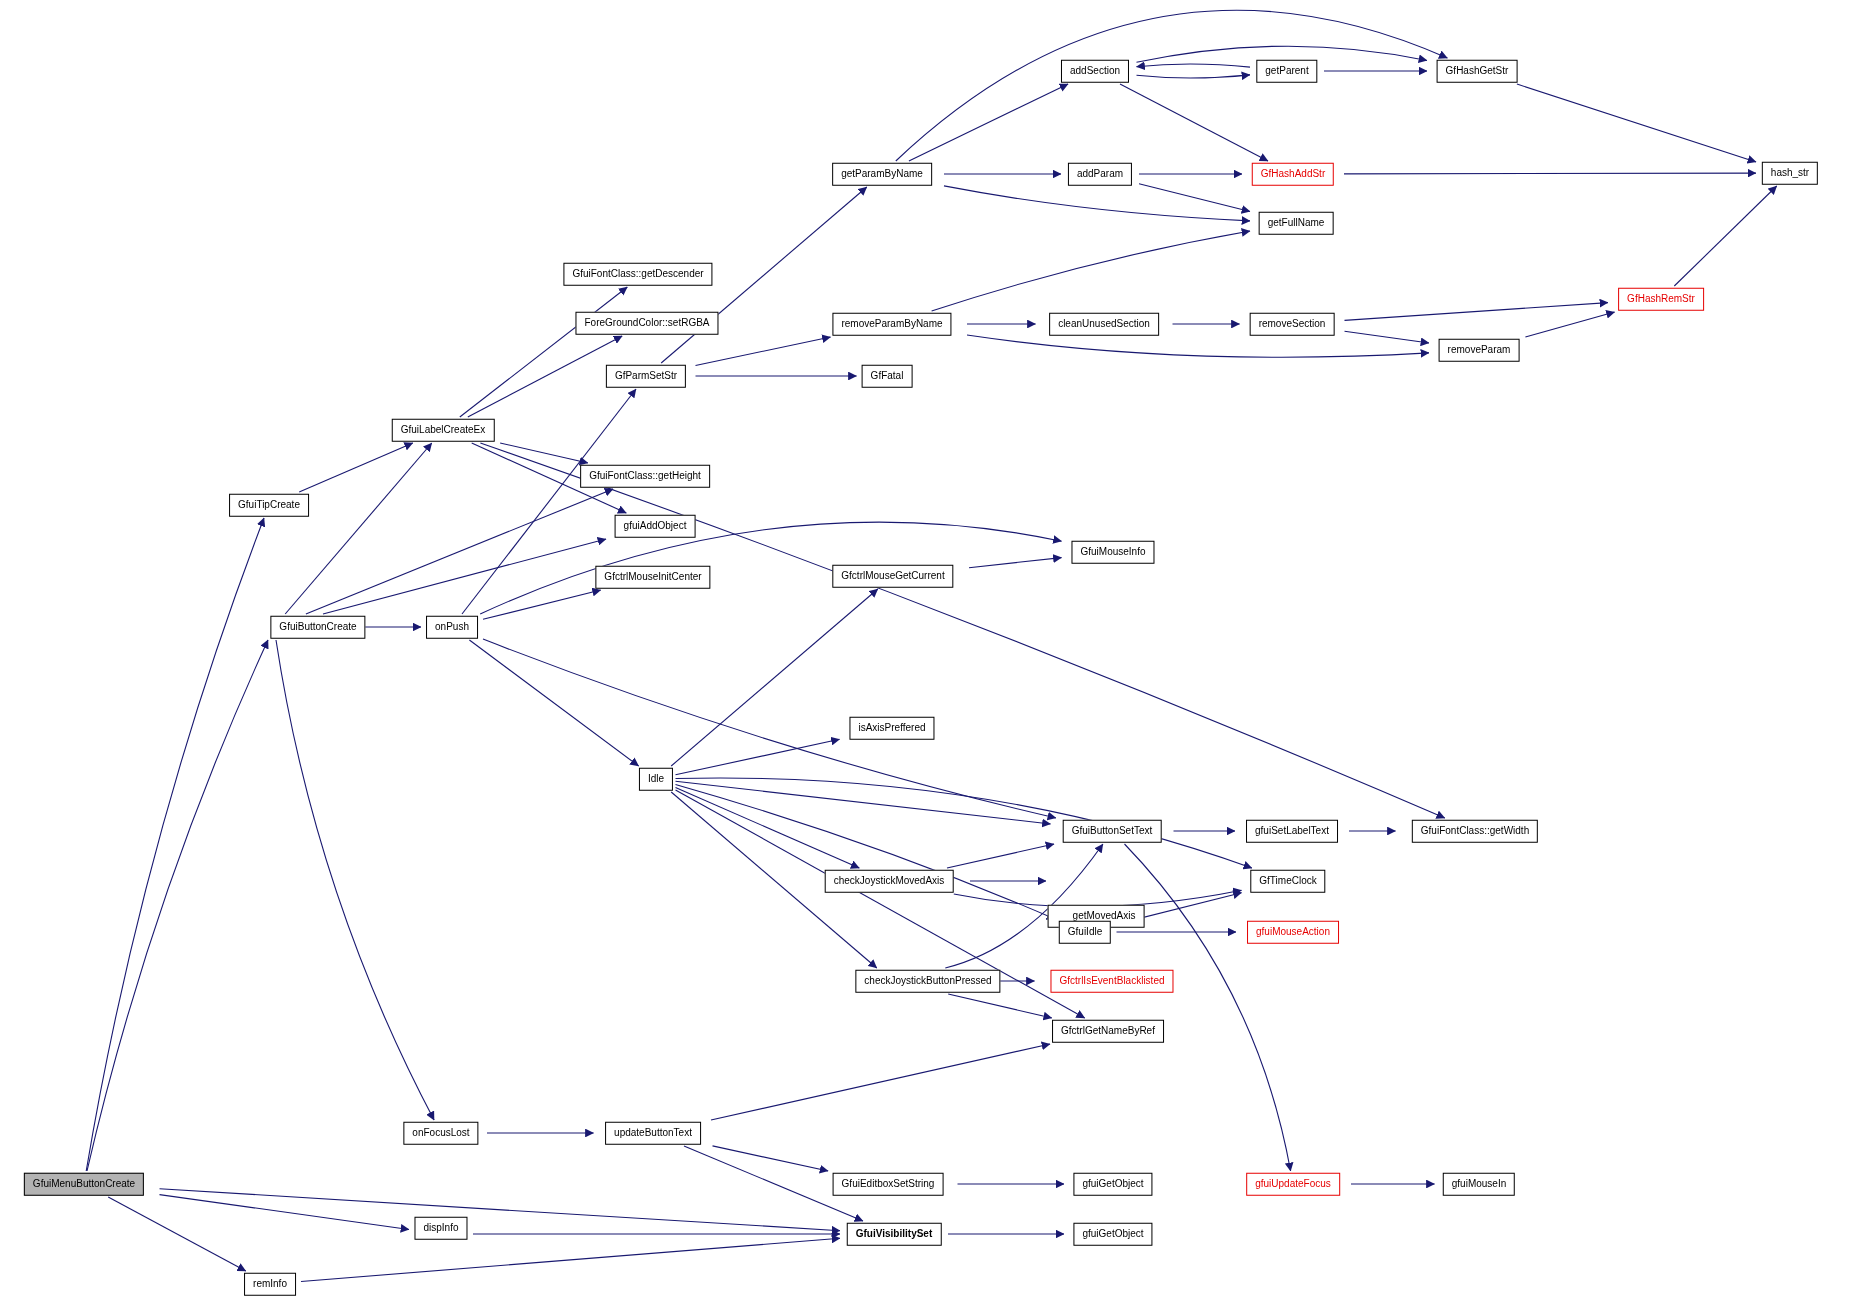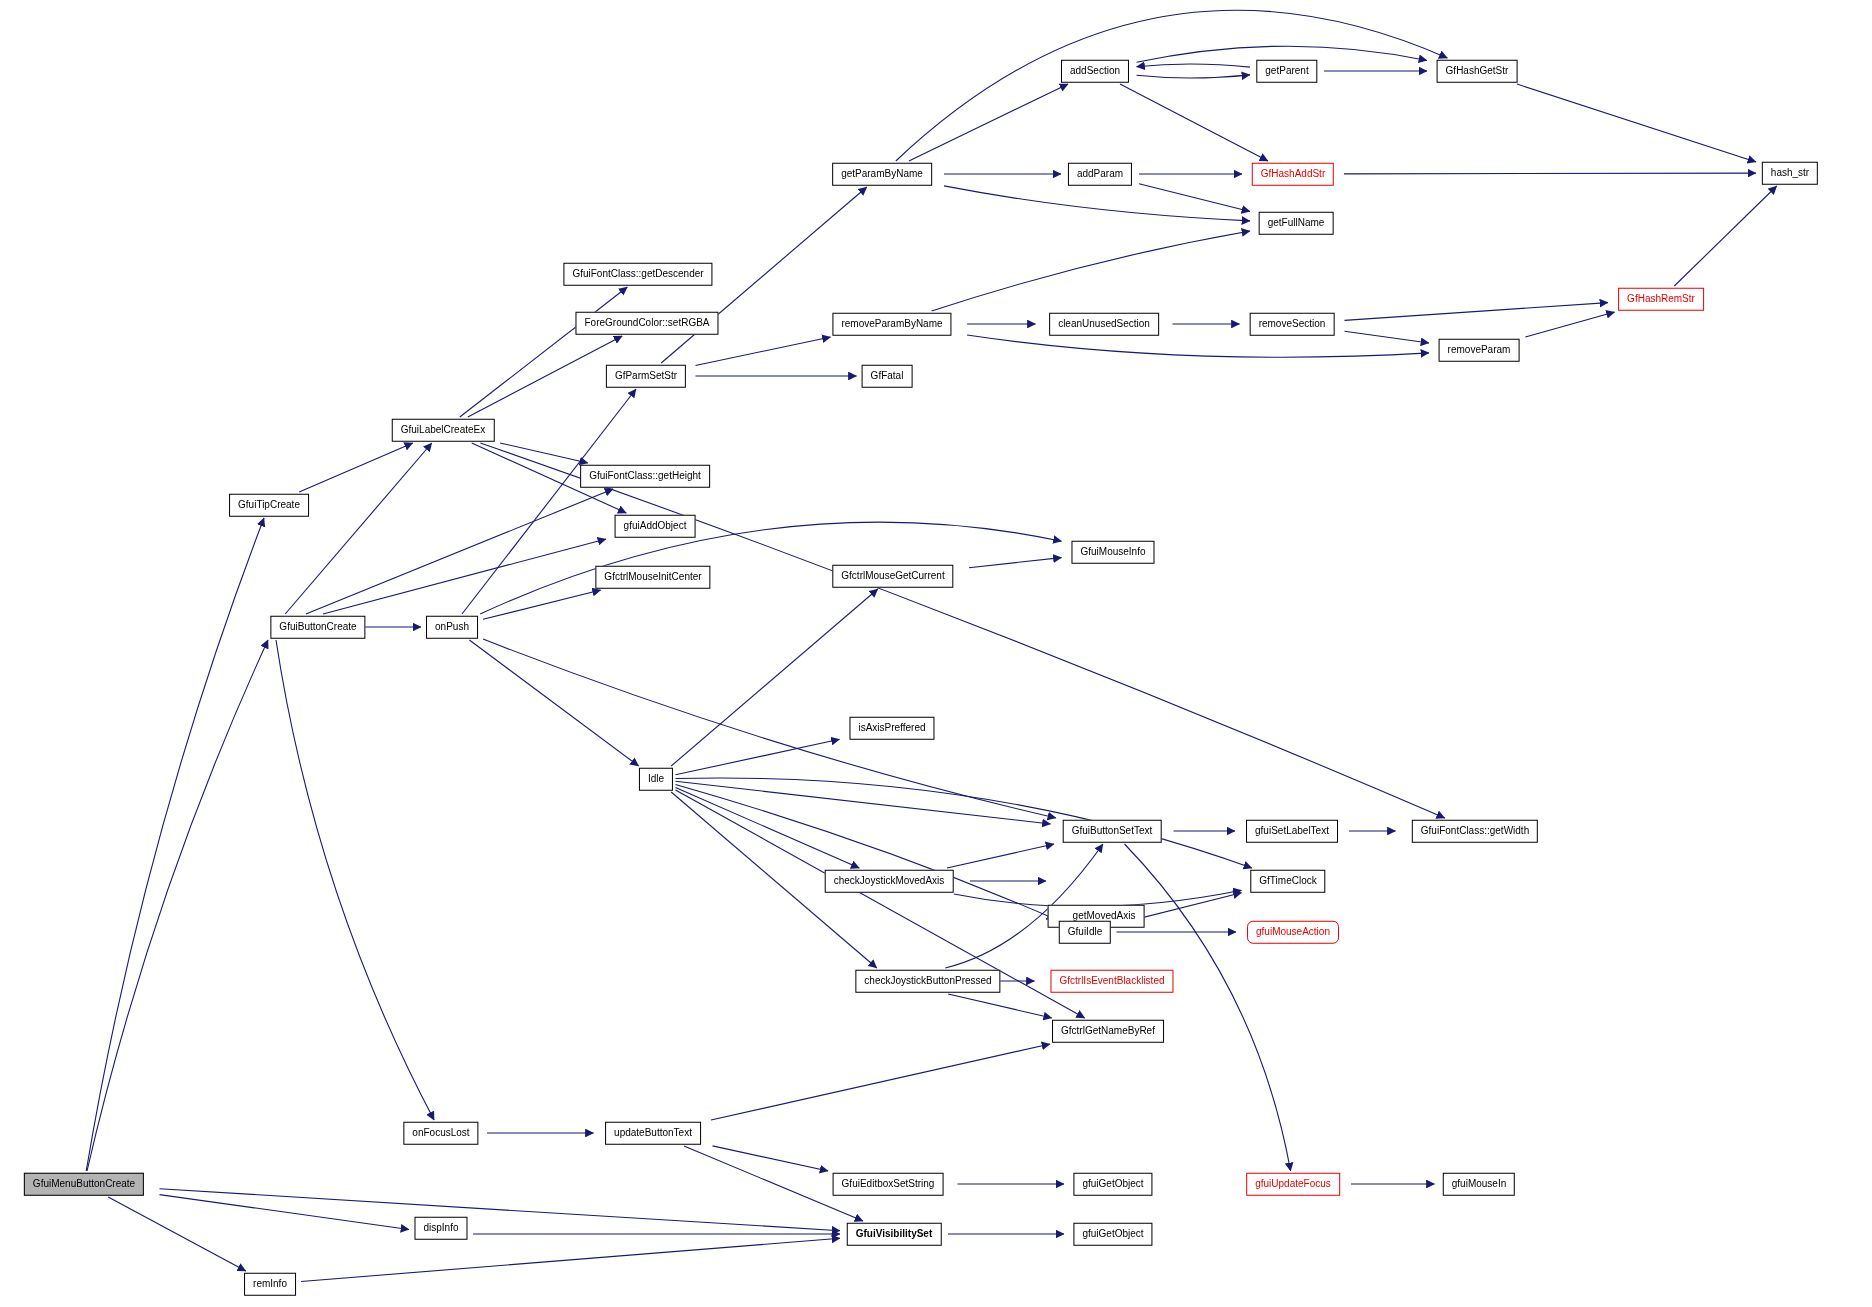--- a/index.html
+++ b/index.html
@@ -141,21 +141,21 @@
     <div class="node" style="left: 887px; top: 376px;">GfFatal</div>
     <div class="node" style="left: 656px; top: 779px;">Idle</div>
     <div class="node" style="left: 892px; top: 728px;">isAxisPreffered</div>
     <div class="node" style="left: 1112px; top: 831px;">GfuiButtonSetText</div>
     <div class="node" style="left: 1292px; top: 831px;">gfuiSetLabelText</div>
     <div class="node" style="left: 1475px; top: 831px;">GfuiFontClass::getWidth</div>
     <div class="node" style="left: 889px; top: 881px;">checkJoystickMovedAxis</div>
     <div class="node" style="left: 1096px; top: 916px; padding-left: 24px;">getMovedAxis</div>
     <div class="node" style="left: 1288px; top: 881px;">GfTimeClock</div>
     <div class="node" style="left: 1085px; top: 932px;">GfuiIdle</div>
-    <div class="node red" style="left: 1293px; top: 932px; border-radius: 6px;">gfuiMouseAction</div>
+    <div class="node red" style="left: 1293px; top: 932px;">gfuiMouseAction</div>
     <div class="node" style="left: 928px; top: 981px;">checkJoystickButtonPressed</div>
     <div class="node red" style="left: 1112px; top: 981px;">GfctrlIsEventBlacklisted</div>
     <div class="node" style="left: 1108px; top: 1031px;">GfctrlGetNameByRef</div>
     <div class="node" style="left: 441px; top: 1133px;">onFocusLost</div>
     <div class="node" style="left: 653px; top: 1133px;">updateButtonText</div>
     <div class="node" style="left: 888px; top: 1184px;">GfuiEditboxSetString</div>
     <div class="node" style="left: 1113px; top: 1184px;">gfuiGetObject</div>
     <div class="node red" style="left: 1293px; top: 1184px;">gfuiUpdateFocus</div>
     <div class="node" style="left: 1479px; top: 1184px;">gfuiMouseIn</div>
     <div class="node" style="left: 894px; top: 1234px; font-weight: bold;">GfuiVisibilitySet</div>

